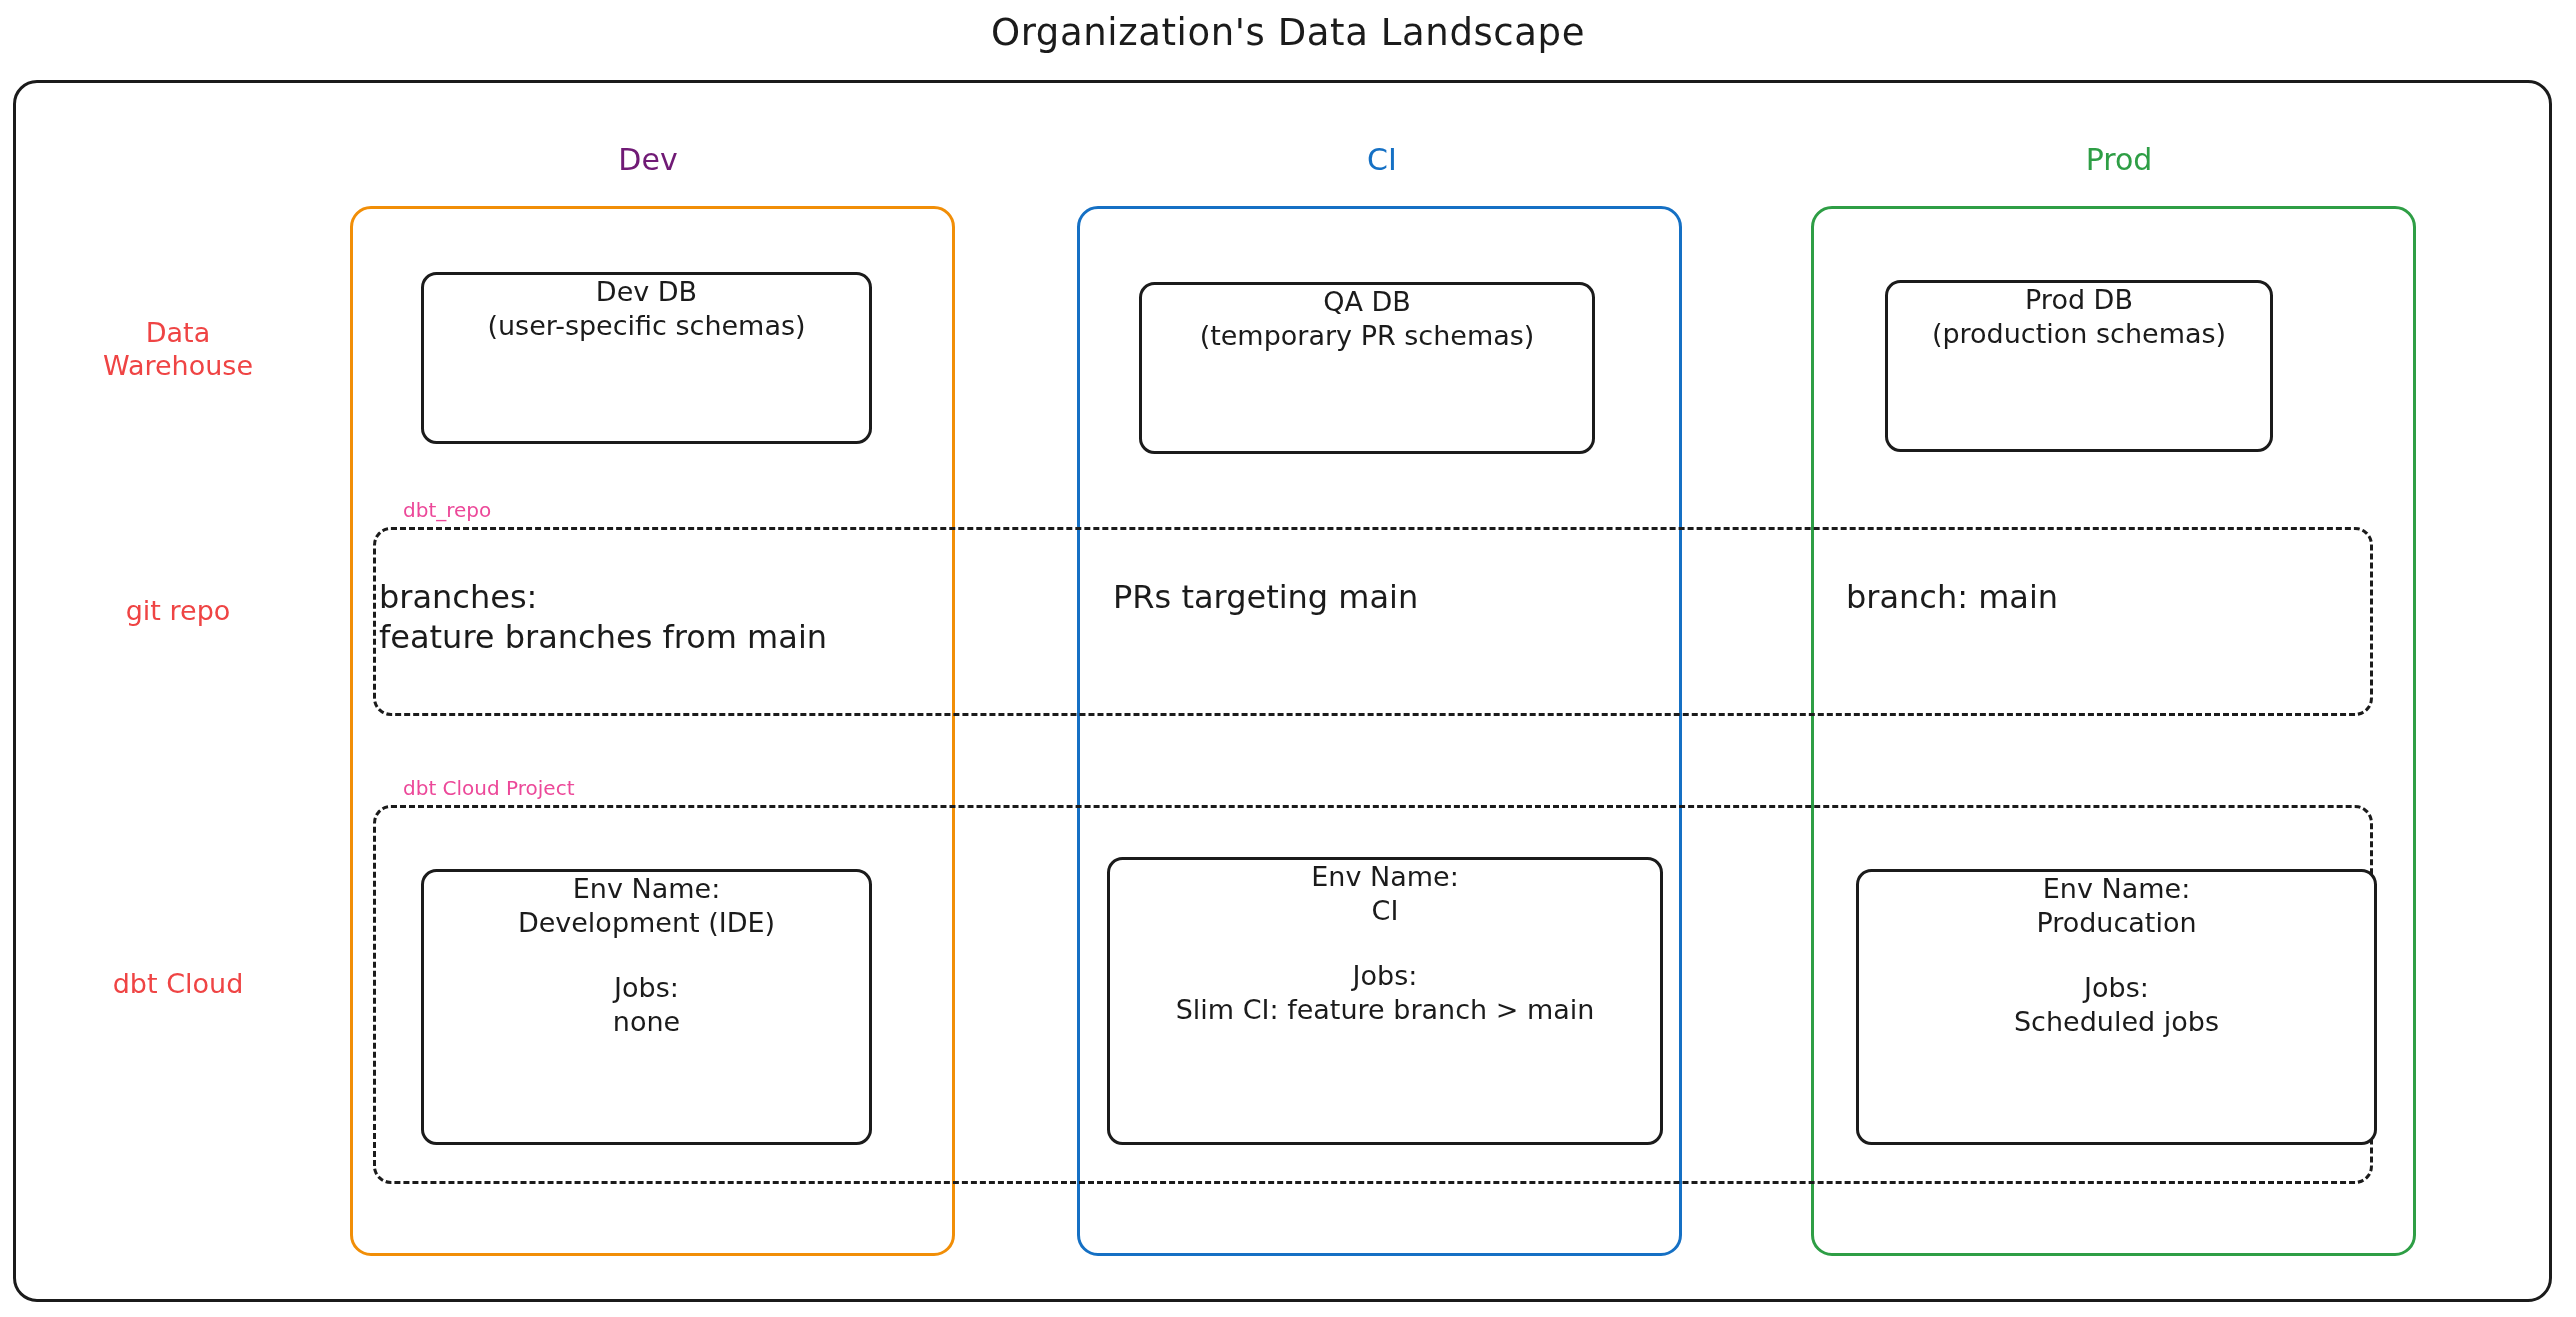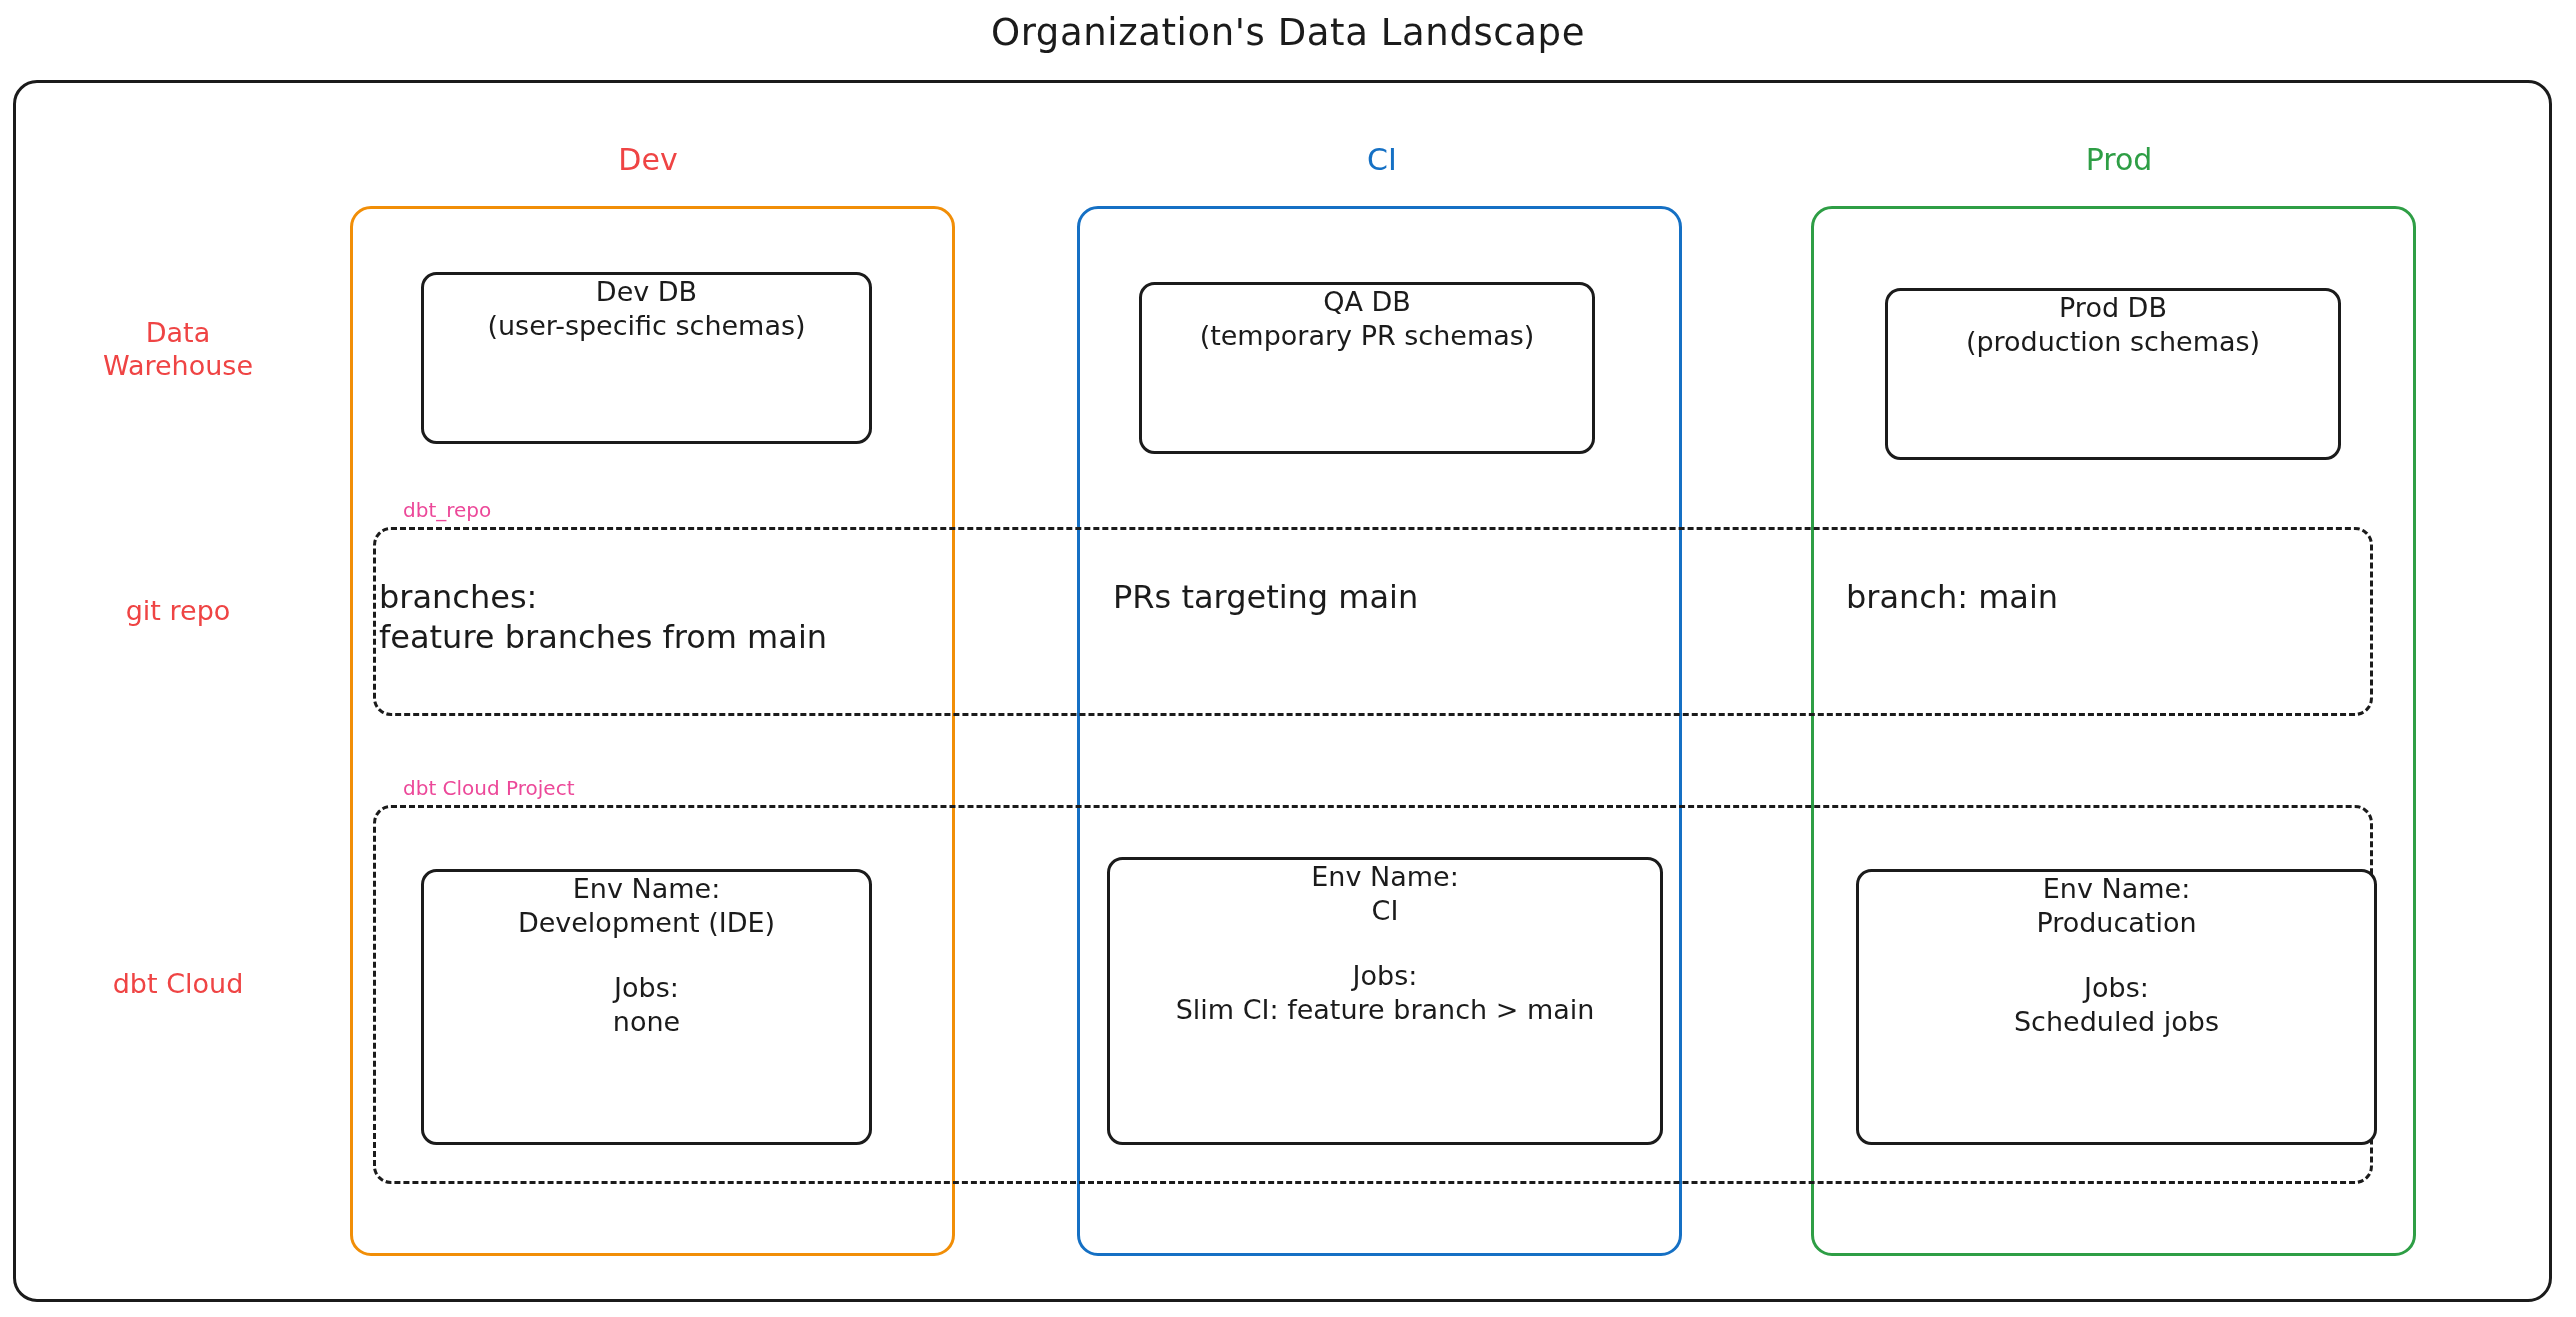--- a/index.html
+++ b/index.html
@@ -42,21 +42,21 @@
   }
 
   
   .col-header {
     position: absolute;
     top: 142px;
     font-size: 30px;
     text-align: center;
     width: 308px;
   }
-  #col-header-dev  { left: 494px;  color: #ef4444; }
+  #col-header-dev  { left: 494px;  color: #701a75; }
   #col-header-ci   { left: 1228px; color: #1570C4; }
   #col-header-prod { left: 1965px; color: #2E9E45; }
 
   
   .row-label {
     position: absolute;
     left: 36px;
     width: 284px;
     text-align: center;
     font-size: 27px;
@@ -130,21 +130,21 @@
   }
 
   
   #node-dev-db {
     left: 421px;  top: 272px; width: 451px; height: 172px;
   }
   #node-qa-db {
     left: 1139px; top: 282px; width: 456px; height: 172px;
   }
   #node-prod-db {
-    left: 1885px; top: 288px; width: 456px; height: 172px;
+    left: 1885px; top: 280px; width: 388px; height: 172px;
   }
 
   
   #node-dev-env {
     left: 421px;  top: 869px; width: 451px; height: 276px;
   }
   #node-ci-env {
     left: 1107px; top: 857px; width: 556px; height: 288px;
   }
   #node-prod-env {

